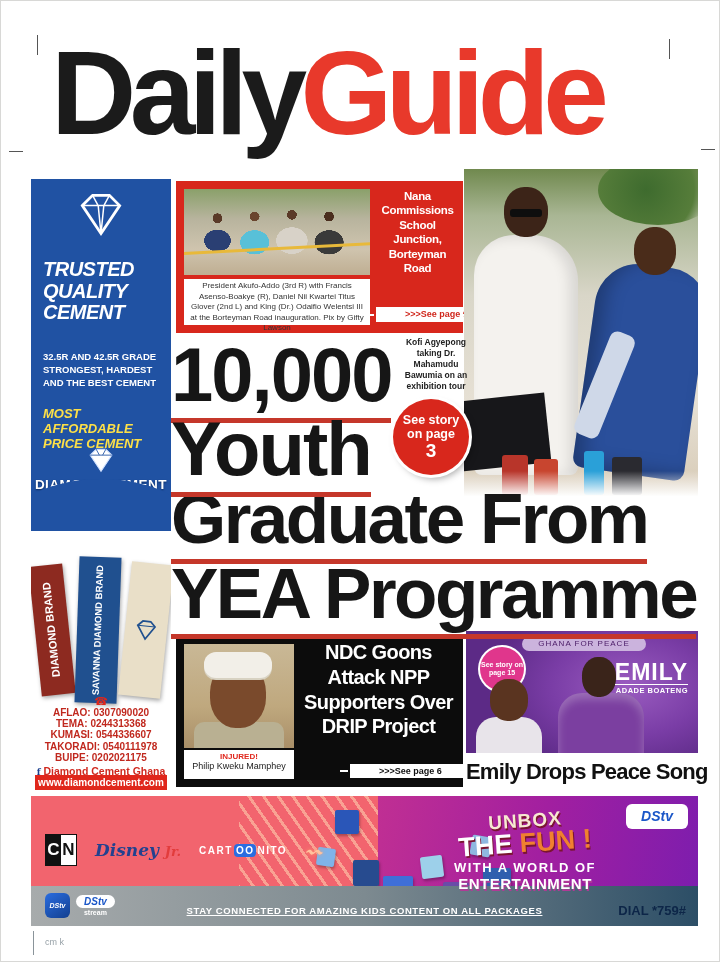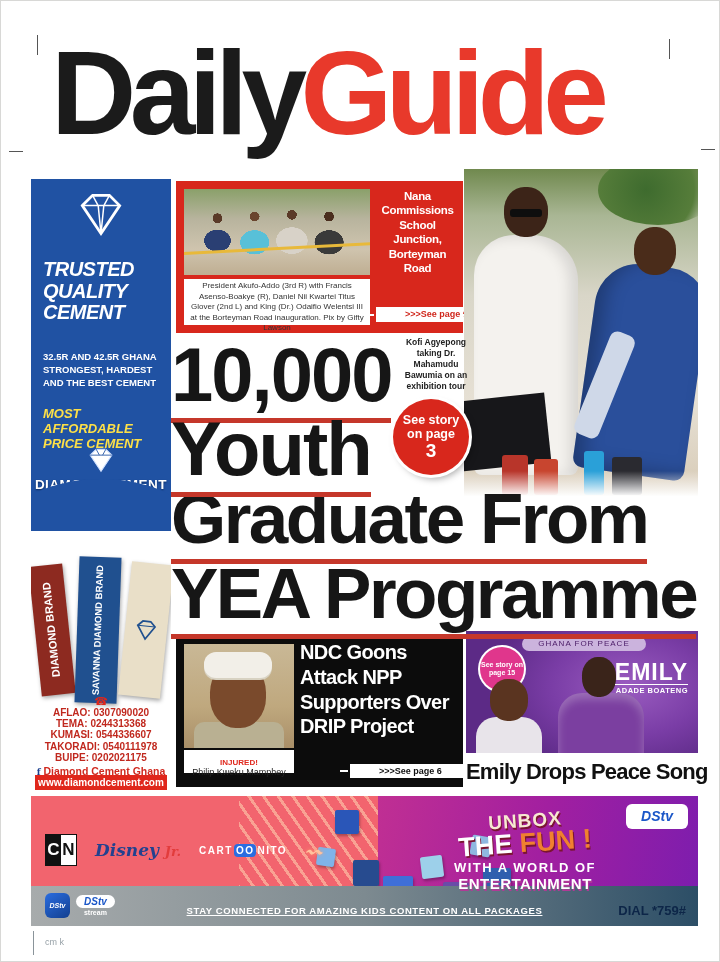--- a/index.html
+++ b/index.html
@@ -101,25 +101,25 @@
   .story-circle .sc-num{font-weight:bold;font-size:19px;line-height:1;}
 
   
   .ndc{position:absolute;left:175px;top:633px;width:287px;height:153px;background:#0c0c0c;}
   .ndc-photo{position:absolute;left:8px;top:10px;width:110px;height:104px;overflow:hidden;
              background:linear-gradient(180deg,#c9b896 0%,#bfa87e 60%,#a98f68 100%);}
   .ndc-head{position:absolute;left:26px;top:18px;width:56px;height:66px;background:#7a4a2c;border-radius:46%;}
   .ndc-bandage{position:absolute;left:20px;top:8px;width:68px;height:26px;background:#f2efe8;border-radius:12px;
                box-shadow:0 2px 0 #d8d2c2;}
   .ndc-shirt{position:absolute;left:10px;top:78px;width:90px;height:30px;background:#b9b092;border-radius:10px 10px 0 0;}
-  .ndc-cap{position:absolute;left:8px;top:116px;width:110px;height:23px;background:#fff;text-align:center;padding-top:8px;box-sizing:border-box;}
+  .ndc-cap{position:absolute;left:8px;top:116px;width:110px;height:29px;background:#fff;text-align:center;padding-top:2px;box-sizing:border-box;}
   .ndc-cap .inj{color:#e0271c;font-weight:bold;font-size:8px;}
   .ndc-cap .nm{color:#222;font-size:9px;}
   .ndc-headline{position:absolute;left:124px;top:6px;width:157px;color:#fff;font-weight:bold;
-                font-size:20px;letter-spacing:-0.6px;line-height:1.24;}
+                font-size:20px;letter-spacing:-0.6px;line-height:1.24;text-align:center;}
   .ndc-seepage{left:174px;top:130px;width:96px;height:14px;line-height:14px;color:#111;}
   .ndc-dash{background:#fff;top:136px;}
 
   
   .emily{position:absolute;left:465px;top:630px;width:232px;height:123px;overflow:hidden;
          background:radial-gradient(140px 90px at 70% 45%, #9a5cc0 0%, #7a3da6 55%, #5c2a86 100%);}
   .em-pill{position:absolute;left:56px;top:6px;width:124px;height:14px;border-radius:7px;background:#cbb3dd;
            color:#4a1a66;font-weight:normal;font-size:8px;text-align:center;line-height:14px;letter-spacing:1px;}
   .em-circle{position:absolute;left:14px;top:16px;width:44px;height:44px;border-radius:50%;background:#e0368c;
              color:#fff;font-weight:bold;font-size:7px;line-height:1.15;display:flex;align-items:center;
@@ -192,21 +192,21 @@
   <div class="masthead"><span class="t-black">Daily</span><span class="t-red">Guide</span></div>
 
   <div class="sidebar">
     <div class="sb-diamond">
       <svg width="56" height="46" viewBox="0 0 60 48">
         <path d="M10 15 L21 4 H39 L50 15 L30 45 Z" fill="none" stroke="#fff" stroke-width="3"></path>
         <path d="M10 15 H50 M21 4 L27 15 L30 45 M39 4 L33 15 L30 45" stroke="#fff" stroke-width="1.6" fill="none"></path>
       </svg>
     </div>
     <div class="sb-head">TRUSTED QUALITY CEMENT</div>
-    <div class="sb-grades">32.5R AND 42.5R GHANA STRONGEST, HARDEST AND THE BEST CEMENT</div>
+    <div class="sb-grades">32.5R AND 42.5R GRADE STRONGEST, HARDEST AND THE BEST CEMENT</div>
     <div class="sb-afford">MOST AFFORDABLE PRICE CEMENT</div>
     <div class="sb-brandband">
       <svg width="34" height="26" viewBox="0 0 60 48">
         <path d="M10 15 L21 4 H39 L50 15 L30 45 Z" fill="#fff" stroke="#cfe0ff" stroke-width="2"></path>
         <path d="M10 15 H50 M21 4 L27 15 M39 4 L33 15" stroke="#2052a3" stroke-width="1.6" fill="none"></path>
       </svg>
       <div class="sb-brand">DIAMOND CEMENT</div>
       <div class="sb-tag">The Builder's Choice!</div>
     </div>
     <div class="sb-bump"></div>

